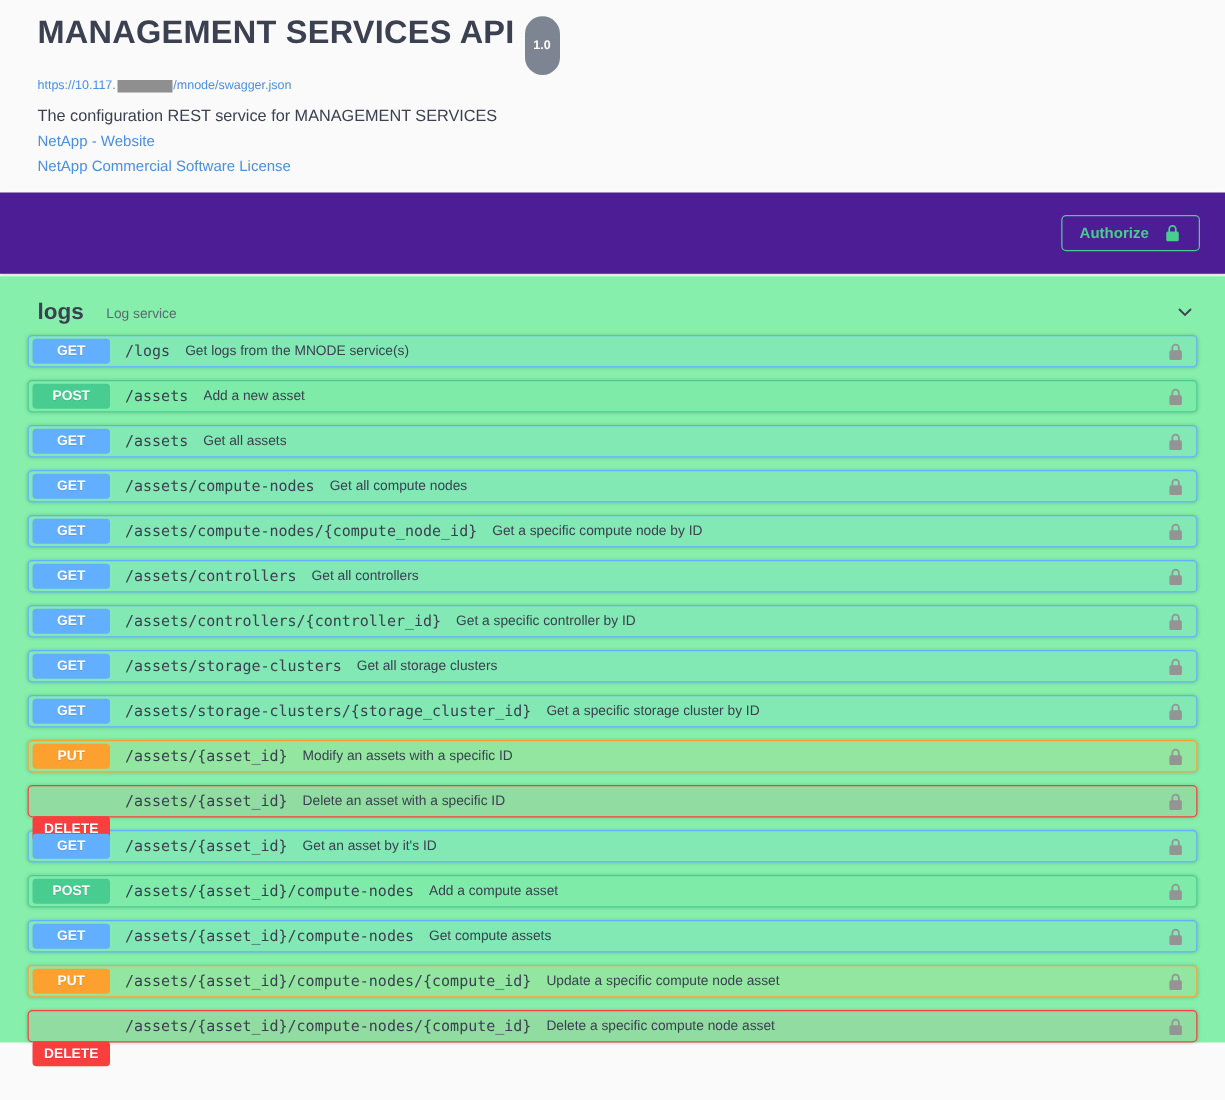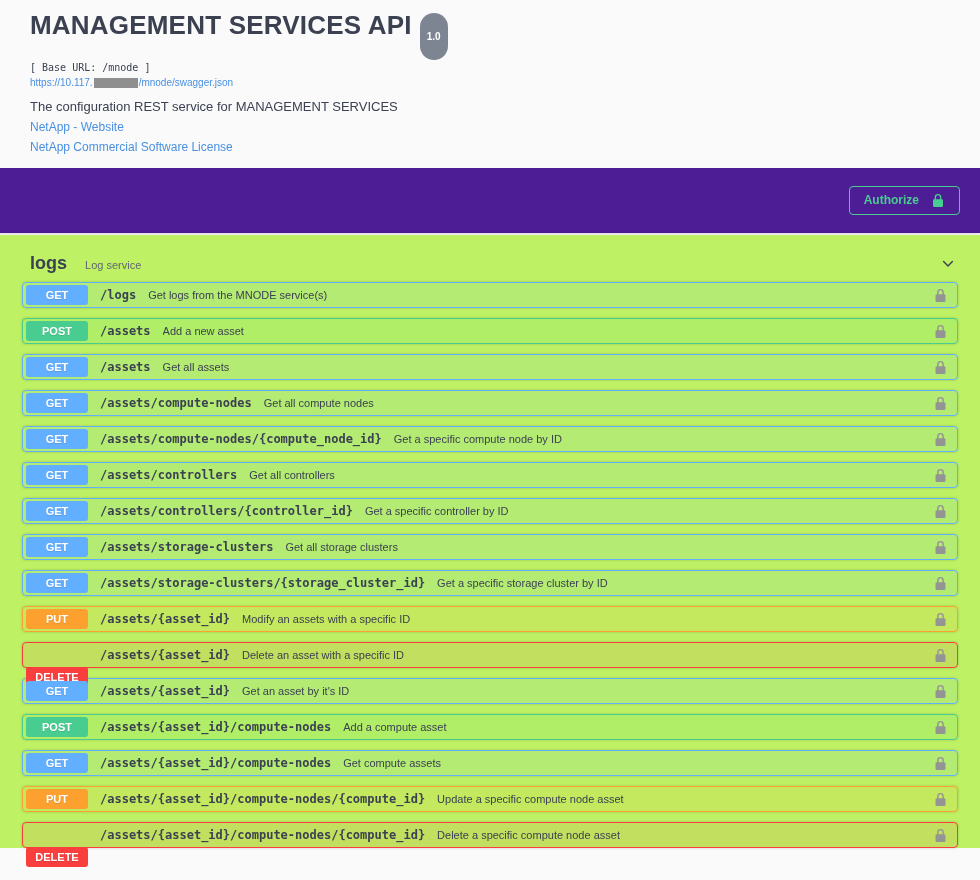--- a/index.html
+++ b/index.html
@@ -36,21 +36,21 @@
     display: flex; justify-content: flex-end; margin-bottom: 2px;
   }
   .authorize-btn {
     display: flex; align-items: center; gap: 12px;
     background: transparent; border: 1px solid #49cc90; color: #49cc90;
     font-family: "Liberation Sans", sans-serif; font-weight: bold; font-size: 12px;
     padding: 6px 14px; border-radius: 4px; cursor: pointer; line-height: 13px;
   }
 
   
-  .operations { padding: 10px 20px 0 20px; background: #bef264; }
+  .operations { padding: 10px 20px 0 20px; background: #86efac; }
   .tag-header {
     display: flex; align-items: center; padding: 8px 4px 8px 10px; cursor: pointer;
   }
   .tag-header.later { padding-top: 14px; }
   .tag-name { font-size: 18px; font-weight: bold; color: #3b4151; }
   .tag-desc { font-size: 11px; color: #606770; margin-left: 18px; margin-top: 3px; }
   .chevron { margin-left: auto; display: flex; align-items: center; cursor: pointer; }
 
   .opblock {
     display: flex; align-items: center; height: 26px;
@@ -64,37 +64,36 @@
   .method {
     width: 62px; text-align: center; color: #fff; font-weight: bold;
     font-size: 11px; padding: 4px 0; border-radius: 3px; line-height: 12px;
     text-shadow: 0 1px 0 rgba(0,0,0,.1); flex: none;
   }
   .get    .method { background: #61affe; }
   .post   .method { background: #49cc90; }
   .put    .method { background: #fca130; }
   .delete .method { background: #f93e3e; margin-top: 44px; }
   .path {
-    font-family: "DejaVu Sans Mono", monospace; font-size: 12px; font-weight: bold;
+    font-family: "DejaVu Sans Mono", monospace; font-size: 12px; font-weight: normal;
     color: #3b4151; margin-left: 12px; white-space: nowrap;
   }
   .summary { font-size: 11px; color: #3b4151; margin-left: 12px; white-space: nowrap; overflow: hidden; }
   .lock { margin-left: auto; display: flex; align-items: center; cursor: pointer; padding-left: 10px; }
 </style>
 </head>
 <body>
 
 <div>
 
   <section class="info-section">
     <div class="title-row">
       <h1 class="api-title">MANAGEMENT SERVICES API</h1>
       <span class="version-badge">1.0</span>
     </div>
-    <div class="base-url">[ Base URL: /mnode ]</div>
     <a class="spec-link">
       <span>https://10.117.</span>
       <span class="redacted"></span>
       <span>/mnode/swagger.json</span>
     </a>
     <p class="api-description">The configuration REST service for MANAGEMENT SERVICES</p>
     <a class="ext-link">NetApp - Website</a>
     <a class="ext-link">NetApp Commercial Software License</a>
   </section>
 

